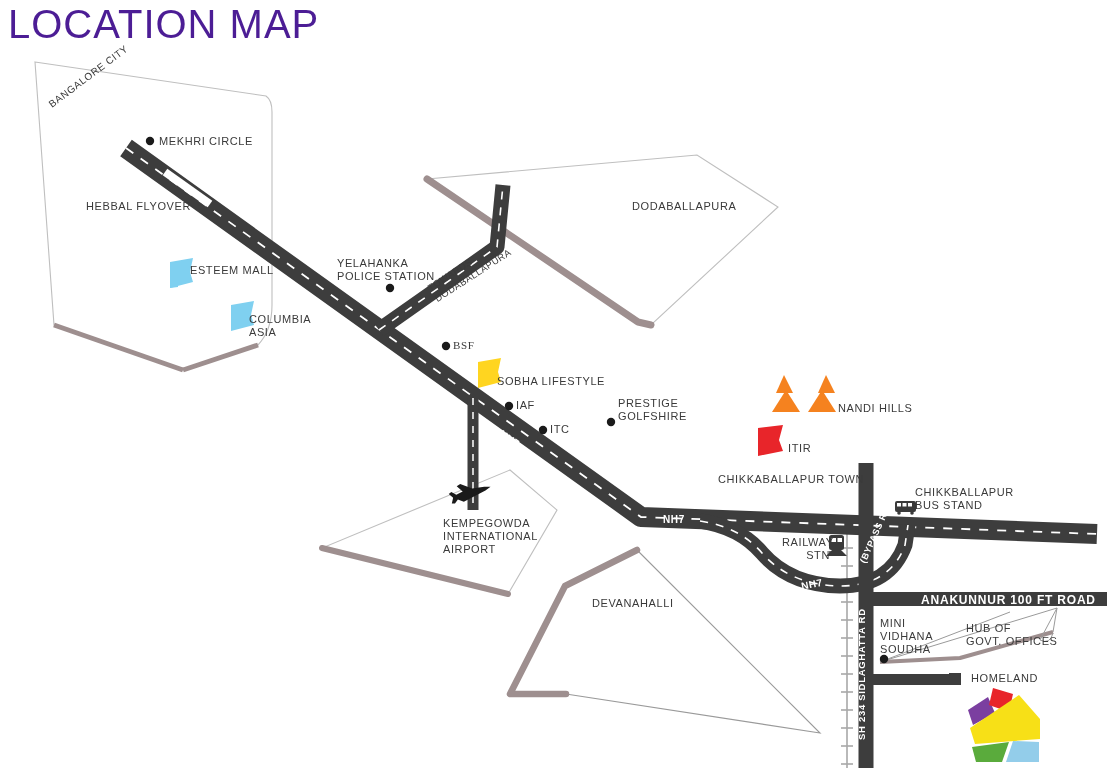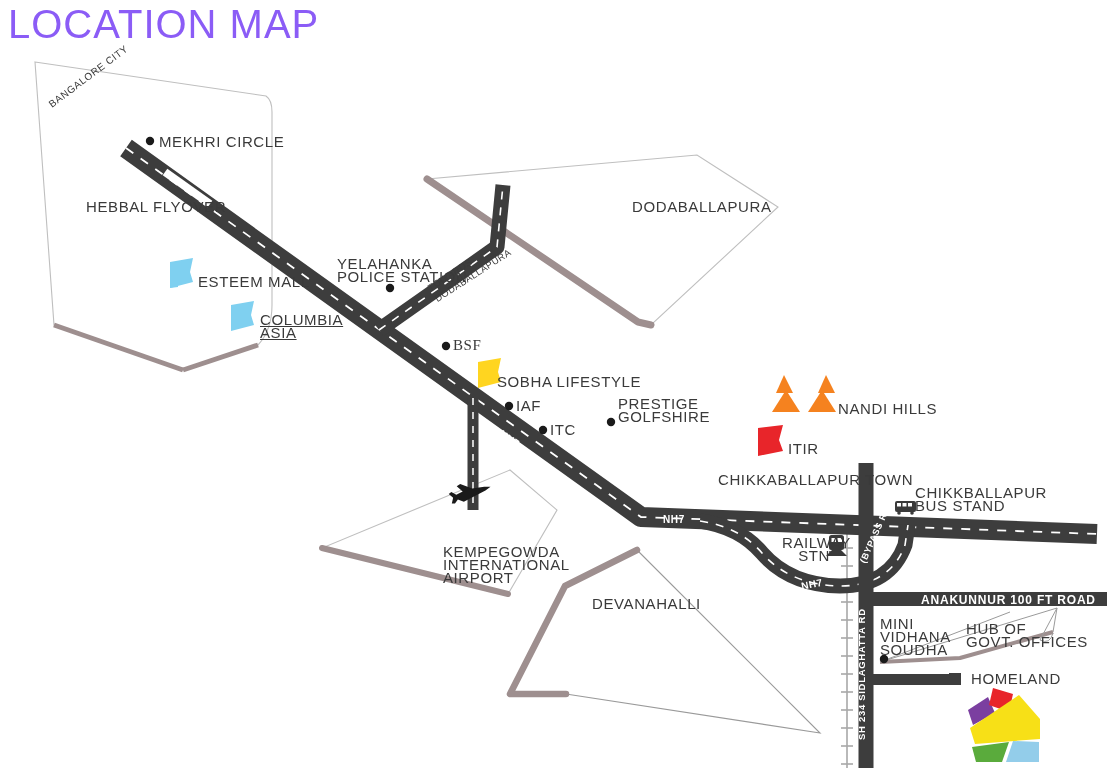--- a/index.html
+++ b/index.html
@@ -19,34 +19,34 @@
     overflow: hidden;
   }
   #map-title {
     position: absolute;
     left: 8px;
     top: 2px;
     font-family: "Liberation Sans", sans-serif;
     font-size: 40px;
     font-weight: 400;
     letter-spacing: 1px;
-    color: #8b5cf6;
+    color: #4c1d95;
     white-space: nowrap;
   }
   #map-canvas {
     position: absolute;
     left: 0;
     top: 0;
     width: 1107px;
     height: 768px;
   }
   .map-label {
     position: absolute;
     font-family: "Liberation Sans", sans-serif;
-    font-size: 15px;
+    font-size: 11px;
     letter-spacing: 0.6px;
     color: #3a3a3a;
     white-space: pre;
     line-height: 13px;
   }
   .map-label.small { font-size: 9.5px; letter-spacing: 0.4px; }
   .map-label.bold { font-weight: bold; }
 </style>
 </head>
 <body>
@@ -226,34 +226,34 @@
 DODABALLAPURA</div>
 
   <div class="map-label" style="left:159px; top:135px;">MEKHRI CIRCLE</div>
   <div class="map-label" style="left:337px; top:257px;">YELAHANKA
 POLICE STATION</div>
   <div class="map-label" style="left:453px; top:339px;font-family:Liberation Serif, serif;">BSF</div>
   <div class="map-label" style="left:516px; top:399px;">IAF</div>
   <div class="map-label" style="left:550px; top:423px;">ITC</div>
   <div class="map-label" style="left:618px; top:397px;">PRESTIGE
 GOLFSHIRE</div>
-  <div class="map-label" style="left:443px; top:517px;margin-top:28px;">KEMPEGOWDA
+  <div class="map-label" style="left:443px; top:517px;">KEMPEGOWDA
 INTERNATIONAL
 AIRPORT</div>
   <div class="map-label" style="left:915px; top:486px;">CHIKKBALLAPUR
 BUS STAND</div>
   <div class="map-label" style="left:782px; top:536px; text-align:right; width:48px;">RAILWAY
 STN</div>
   <div class="map-label" style="left:880px; top:617px;">MINI
 VIDHANA
 SOUDHA</div>
   <div class="map-label" style="left:966px; top:622px;">HUB OF
 GOVT. OFFICES</div>
   <div class="map-label" style="left:971px; top:672px;text-align:center;">HOMELAND</div>
 
-  <div class="map-label" style="left:190px; top:275px;padding-left:8px;">ESTEEM MALL</div>
-  <div class="map-label" style="left:260px; top:313px;text-decoration:underline;">COLUMBIA
+  <div class="map-label" style="left:190px; top:264px;">ESTEEM MALL</div>
+  <div class="map-label" style="left:249px; top:313px;">COLUMBIA
 ASIA</div>
   <div class="map-label" style="left:497px; top:375px;">SOBHA LIFESTYLE</div>
   <div class="map-label" style="left:788px; top:442px;">ITIR</div>
   <div class="map-label" style="left:838px; top:402px;">NANDI HILLS</div>
 
 </div>
 
 </body></html>

